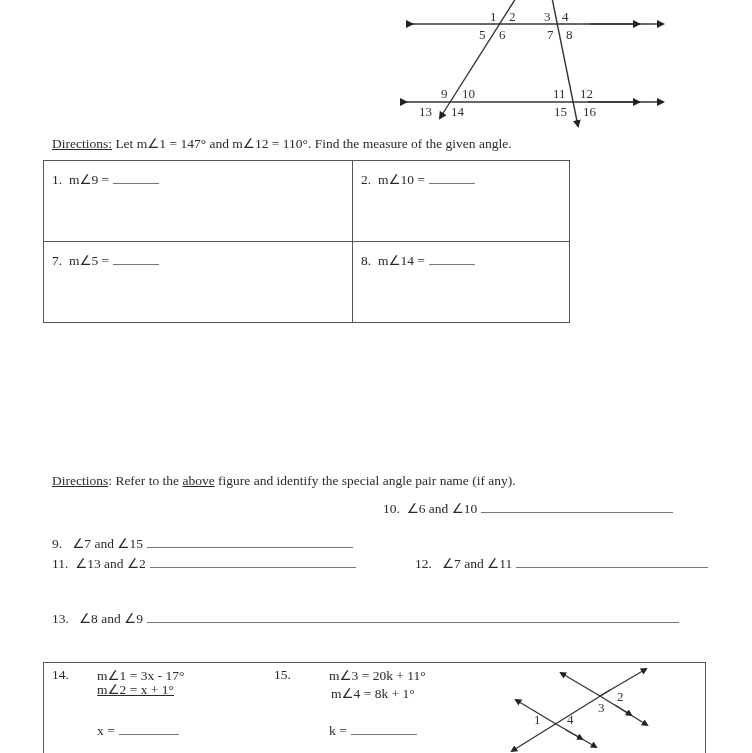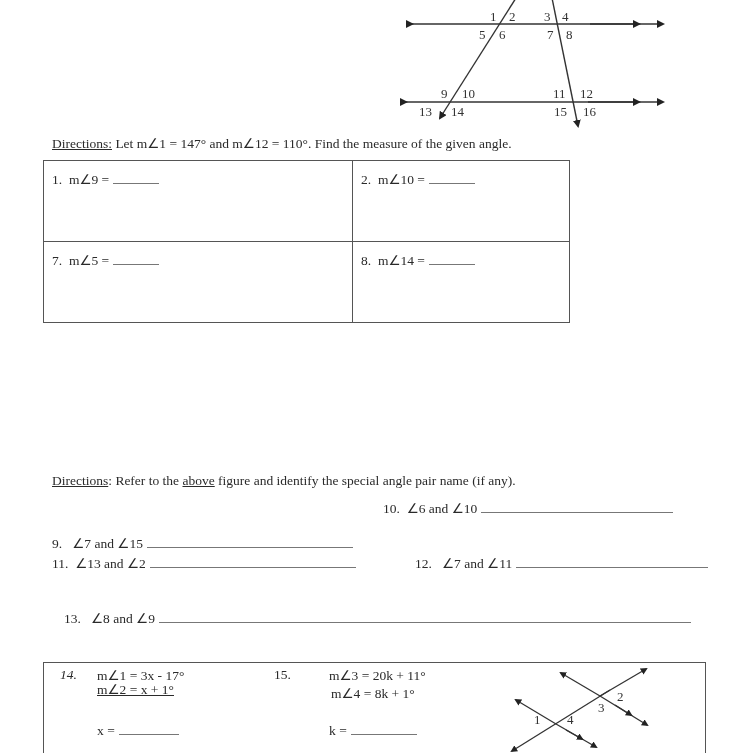--- a/index.html
+++ b/index.html
@@ -97,26 +97,26 @@
 </div>
 <div class="abs q" style="left:383px; top:500px;">
   <span>10.</span>&nbsp; <span>∠6 and ∠10</span><span class="line" style="width:192px;"></span>
 </div>
 <div class="abs q" style="left:52px; top:555px;">
   <span>11.</span>&nbsp; <span>∠13 and ∠2</span><span class="line" style="width:206px;"></span>
 </div>
 <div class="abs q" style="left:383px; top:555px;margin-left:32px;">
   <span>12.</span>&nbsp;&nbsp; <span>∠7 and ∠11</span><span class="line" style="width:192px;"></span>
 </div>
-<div class="abs q" style="left:64px; top:610px;">
+<div class="abs q" style="left:52px; top:610px;">
   <span>13.</span>&nbsp;&nbsp; <span>∠8 and ∠9</span><span class="line" style="width:532px;"></span>
 </div>
 
 <div id="box14">
-  <span class="t" style="left:16px; top:4px;font-style:italic;">14.</span>
+  <span class="t" style="left:8px; top:4px;">14.</span>
   <span class="t" style="left:53px; top:4px;">m∠1 = 3x - 17°</span>
   <span class="t" style="left:53px; top:18px;text-decoration:underline;">m∠2 = x + 1°</span>
   <span class="t" style="left:53px; top:59px;"><span>x =</span><span class="line" style="width:60px;"></span></span>
 
   <span class="t" style="left:230px; top:4px;">15.</span>
   <span class="t" style="left:285px; top:4px;">m∠3 = 20k + 11°</span>
   <span class="t" style="left:287px; top:22px;">m∠4 = 8k + 1°</span>
   <span class="t" style="left:285px; top:59px;"><span>k =</span><span class="line" style="width:66px;"></span></span>
 </div>
 

